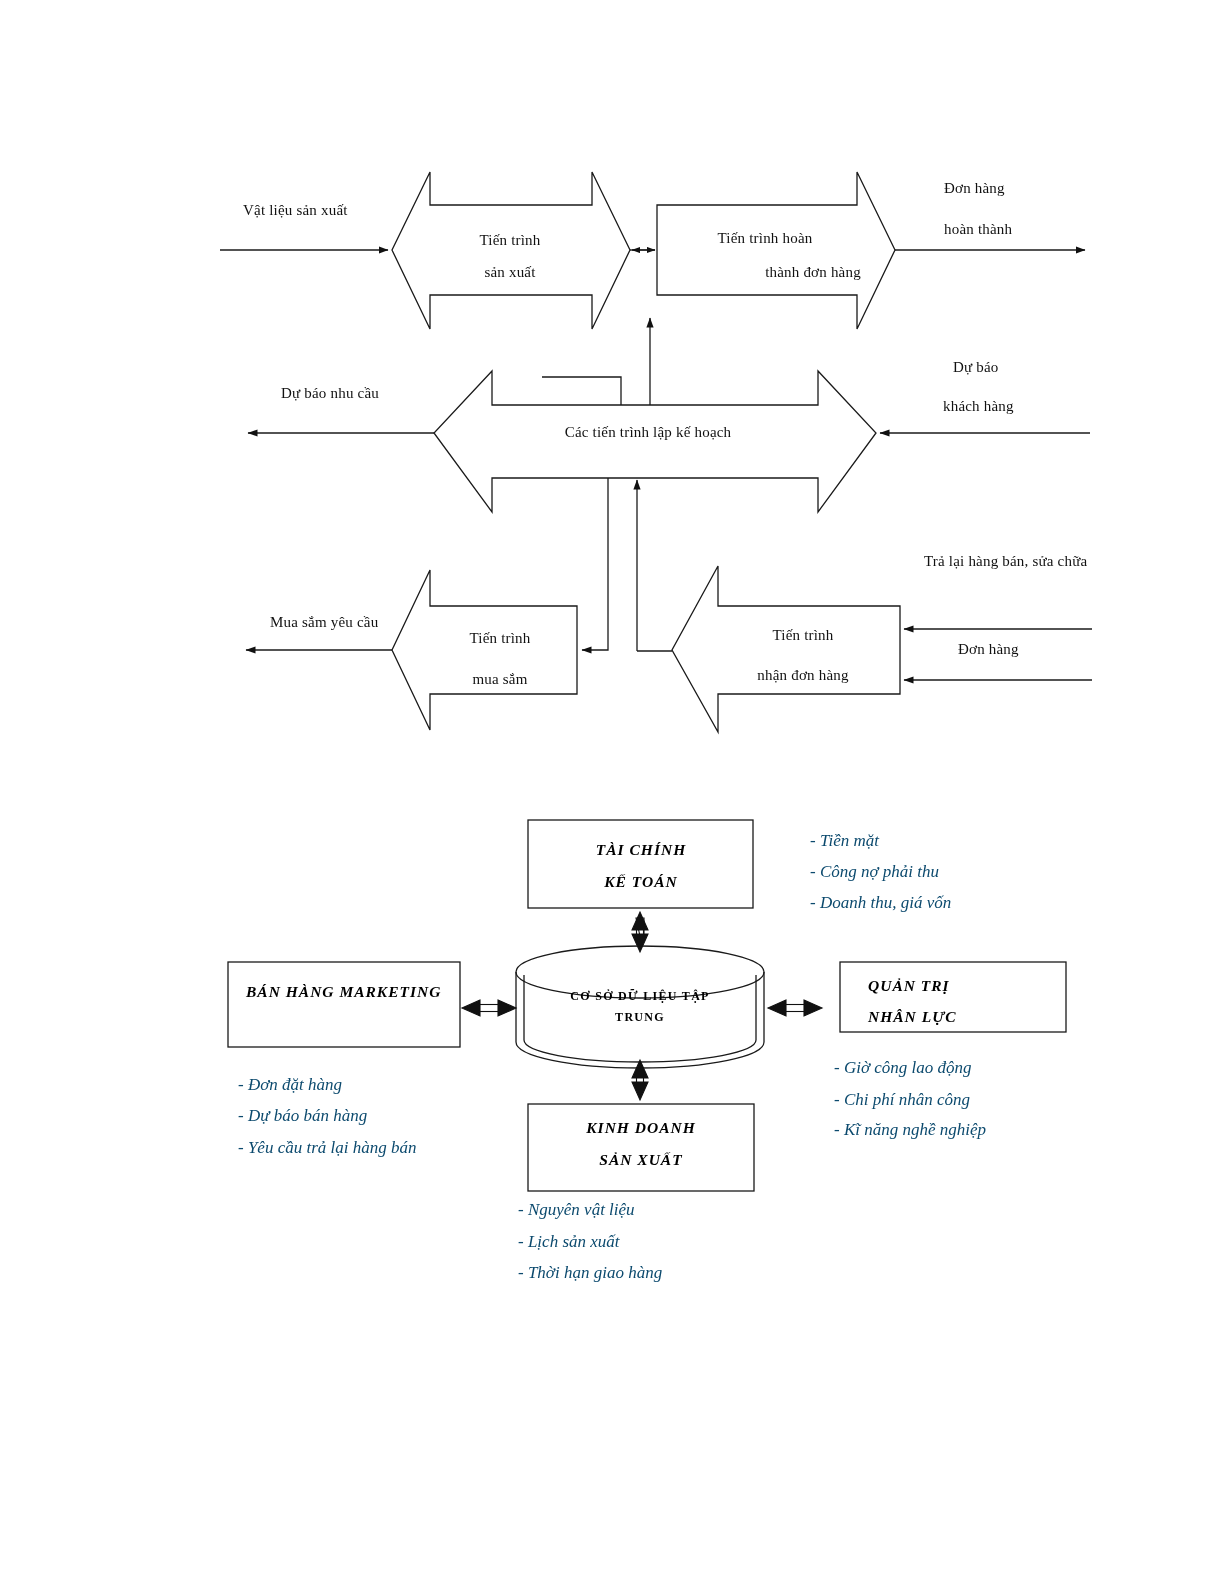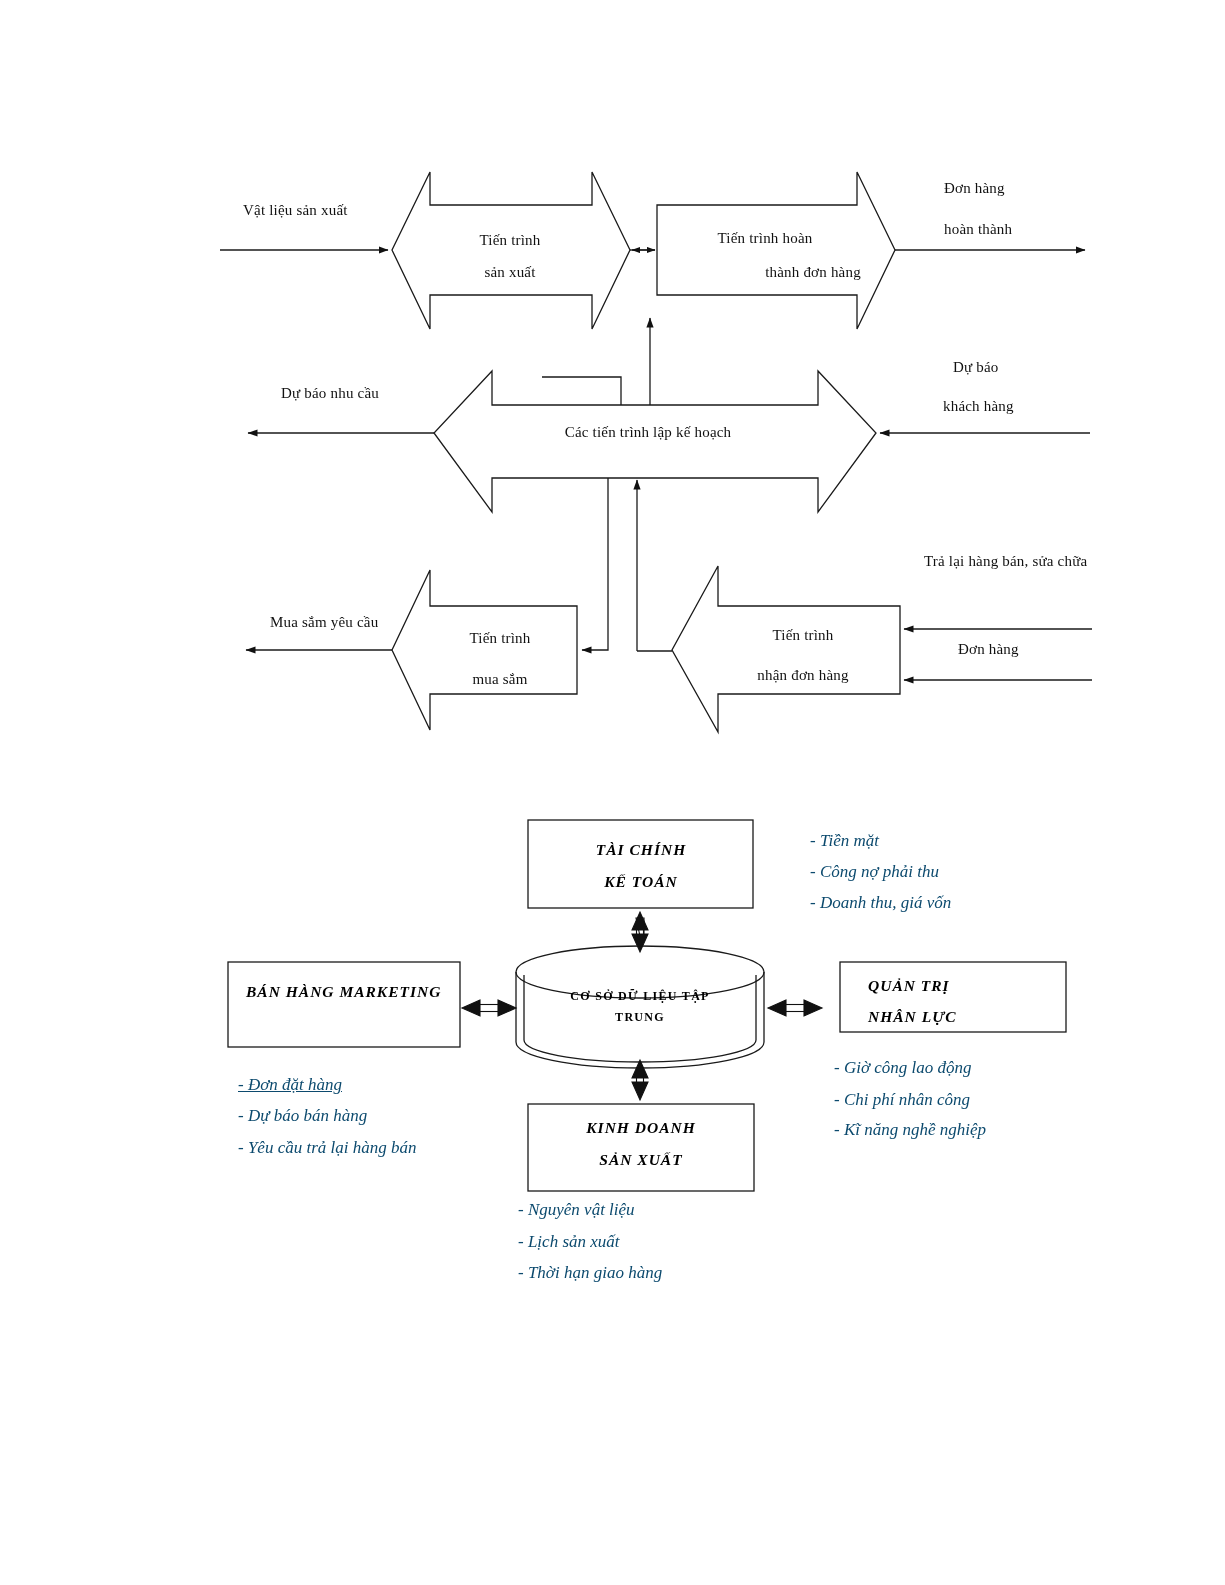--- a/index.html
+++ b/index.html
@@ -140,21 +140,21 @@
 
   <div class="boxtext c" style="left:641px;top:841px;">TÀI CHÍNH</div>
   <div class="boxtext c" style="left:641px;top:873px;">KẾ TOÁN</div>
 
   <div class="bullet" style="left:810px;top:831px;">- Tiền mặt</div>
   <div class="bullet" style="left:810px;top:862px;">- Công nợ phải thu</div>
   <div class="bullet" style="left:810px;top:893px;">- Doanh thu, giá vốn</div>
 
   <div class="boxtext" style="left:246px;top:983px;">BÁN HÀNG MARKETING</div>
 
-  <div class="bullet" style="left:238px;top:1075px;text-decoration:underline;">- Đơn đặt hàng</div>
+  <div class="bullet" style="left:238px;top:1075px;">- Đơn đặt hàng</div>
   <div class="bullet" style="left:238px;top:1106px;">- Dự báo bán hàng</div>
   <div class="bullet" style="left:238px;top:1138px;">- Yêu cầu trả lại hàng bán</div>
 
   <div class="dbtext" style="left:640px;top:989px;">CƠ SỞ DỮ LIỆU TẬP</div>
   <div class="dbtext" style="left:640px;top:1010px;">TRUNG</div>
 
   <div class="boxtext" style="left:868px;top:977px;">QUẢN TRỊ</div>
   <div class="boxtext" style="left:868px;top:1008px;">NHÂN LỰC</div>
 
   <div class="bullet" style="left:834px;top:1058px;">- Giờ công lao động</div>

